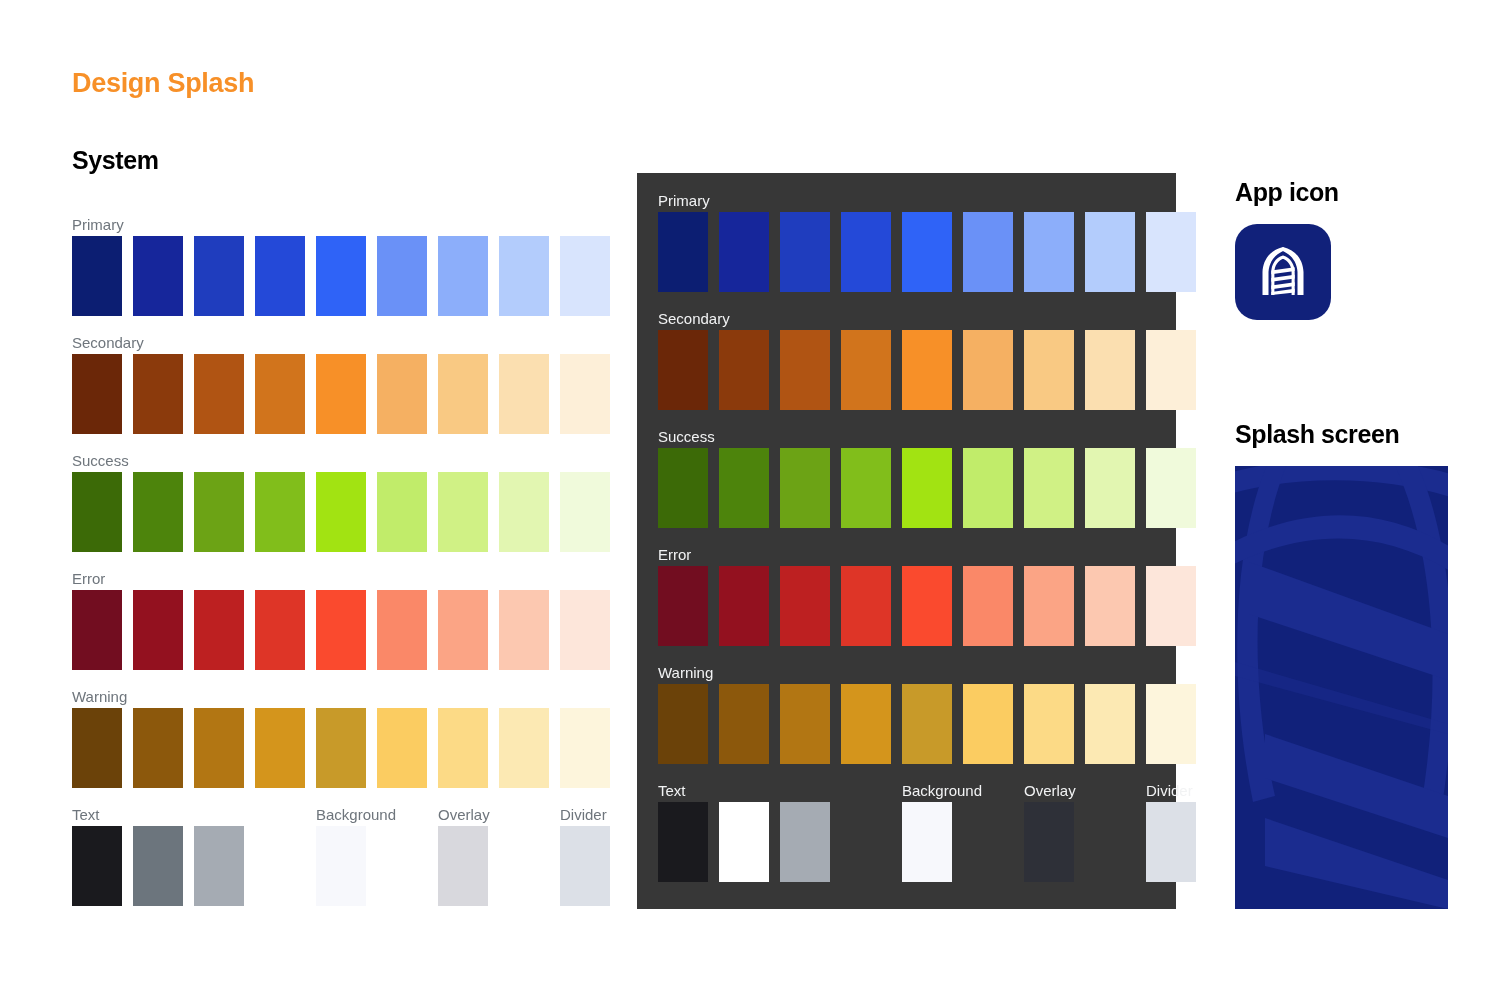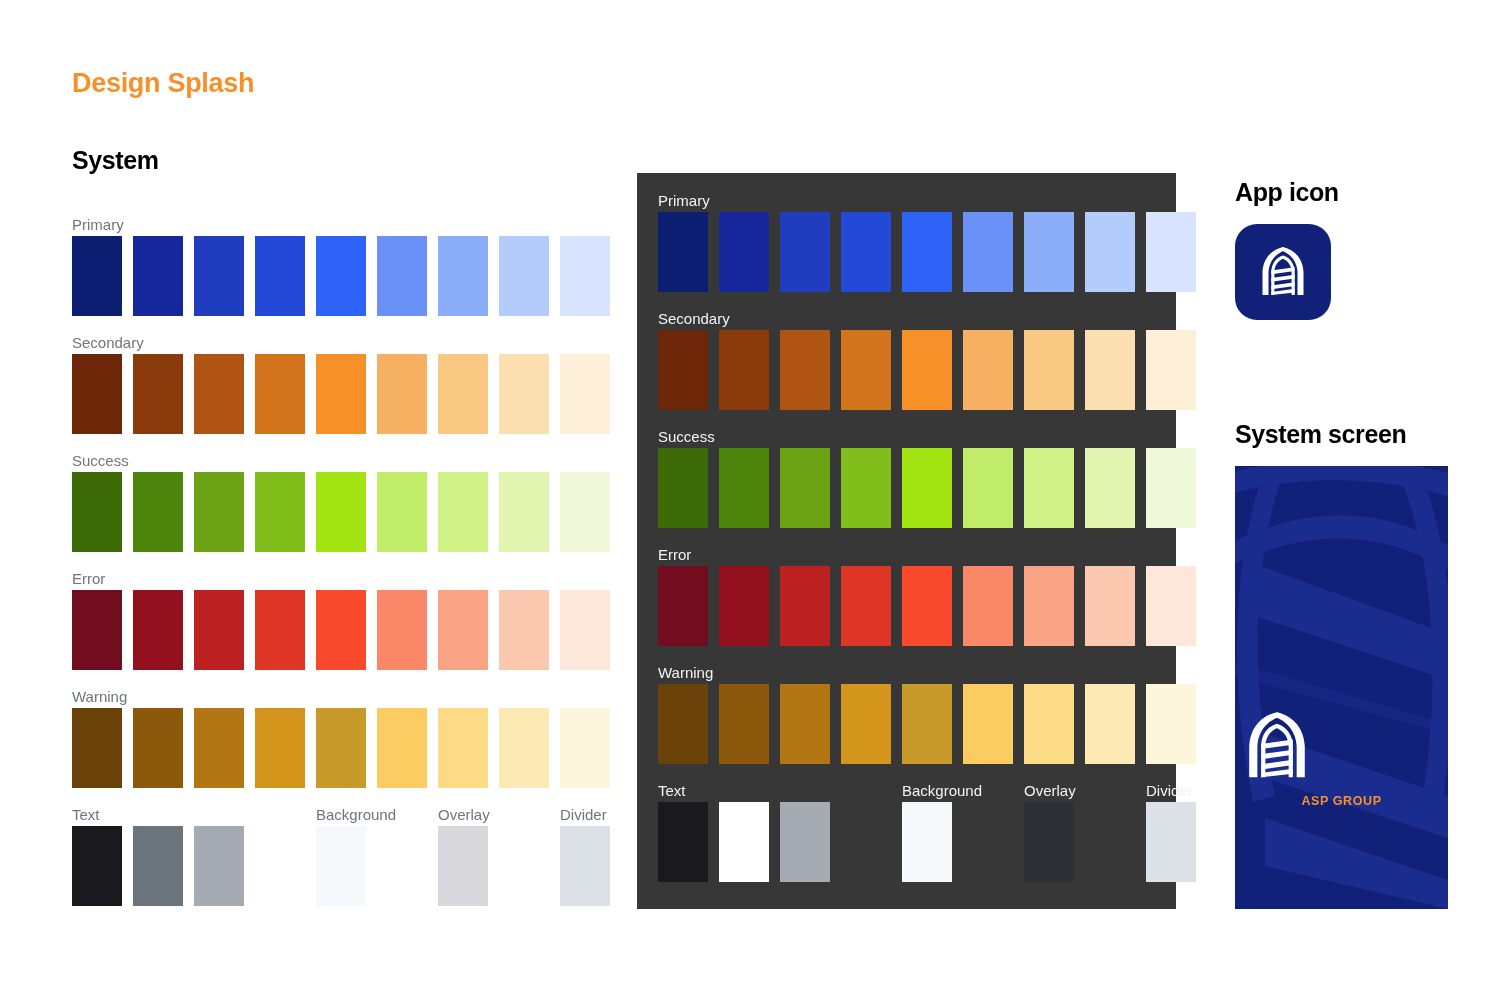--- a/index.html
+++ b/index.html
@@ -296,48 +296,33 @@
         <path d="M31 14.5 C39 17 42.5 23.5 42.7 31 L42.7 54 L39.6 54 L39.6 31 C39.4 25 36.4 19.7 29.8 17.3 Z"></path>
 
         <path d="M19.3 29.5 L42.7 26.2 L42.7 30.0 L19.3 33.3 Z"></path>
         <path d="M19.3 37.0 L42.7 33.7 L42.7 37.5 L19.3 40.8 Z"></path>
         <path d="M19.3 44.5 L42.7 41.2 L42.7 45.0 L19.3 48.3 Z"></path>
         <path d="M19.3 51.0 L42.7 47.7 L42.7 51.5 L19.3 54.0 Z"></path>
       </g>
     </svg>
   </div>
 
-  <div class="section-title" id="splash-title">System screen</div>
+  <div class="section-title" id="splash-title">Splash screen</div>
   <div class="splash">
     <svg width="213" height="443" viewBox="0 0 213 443">
       <rect x="0" y="0" width="213" height="443" fill="#11217A"></rect>
       <g fill="#1B2C8F">
 
         <path d="M-40 40 C40 5 170 5 250 45 L250 20 C170 -15 40 -15 -40 18 Z"></path>
         <path d="M60 -20 C20 60 10 200 40 330 L18 336 C-10 200 0 55 42 -22 Z"></path>
         <path d="M150 -20 C196 60 210 200 186 340 L206 346 C230 200 216 55 172 -22 Z"></path>
         <path d="M-40 120 C60 55 160 55 250 130 L250 105 C160 32 60 32 -40 98 Z"></path>
 
         <path d="M14 96 L213 168 L213 214 L14 148 Z"></path>
         <path d="M30 268 L213 330 L213 372 L30 312 Z"></path>
         <path d="M30 352 L213 414 L213 443 L30 400 Z"></path>
         <path d="M0 196 L213 258 L213 268 L0 210 Z" opacity="0.5"></path>
       </g>
     </svg>
 
-    <div class="splash-brand">
-      <svg width="84" height="84" viewBox="0 0 62 62">
-        <g fill="#ffffff">
-          <path d="M31 6 C18 9 11 19 10.5 31 L10.5 54 L16.5 54 L16.5 31 C17 21 23 12.5 33.5 9.2 Z"></path>
-          <path d="M31 6 C44 9 51 19 51.5 31 L51.5 54 L45.5 54 L45.5 31 C45 21 39 12.5 28.5 9.2 Z"></path>
-          <path d="M31 14.5 C23 17 19.5 23.5 19.3 31 L19.3 54 L22.4 54 L22.4 31 C22.6 25 25.6 19.7 32.2 17.3 Z"></path>
-          <path d="M31 14.5 C39 17 42.5 23.5 42.7 31 L42.7 54 L39.6 54 L39.6 31 C39.4 25 36.4 19.7 29.8 17.3 Z"></path>
-          <path d="M19.3 29.5 L42.7 26.2 L42.7 30.0 L19.3 33.3 Z"></path>
-          <path d="M19.3 37.0 L42.7 33.7 L42.7 37.5 L19.3 40.8 Z"></path>
-          <path d="M19.3 44.5 L42.7 41.2 L42.7 45.0 L19.3 48.3 Z"></path>
-          <path d="M19.3 51.0 L42.7 47.7 L42.7 51.5 L19.3 54.0 Z"></path>
-        </g>
-      </svg>
-      <span class="splash-brand-text">ASP GROUP</span>
-    </div>
   </div>
 
 </div>
 
 </body></html>

